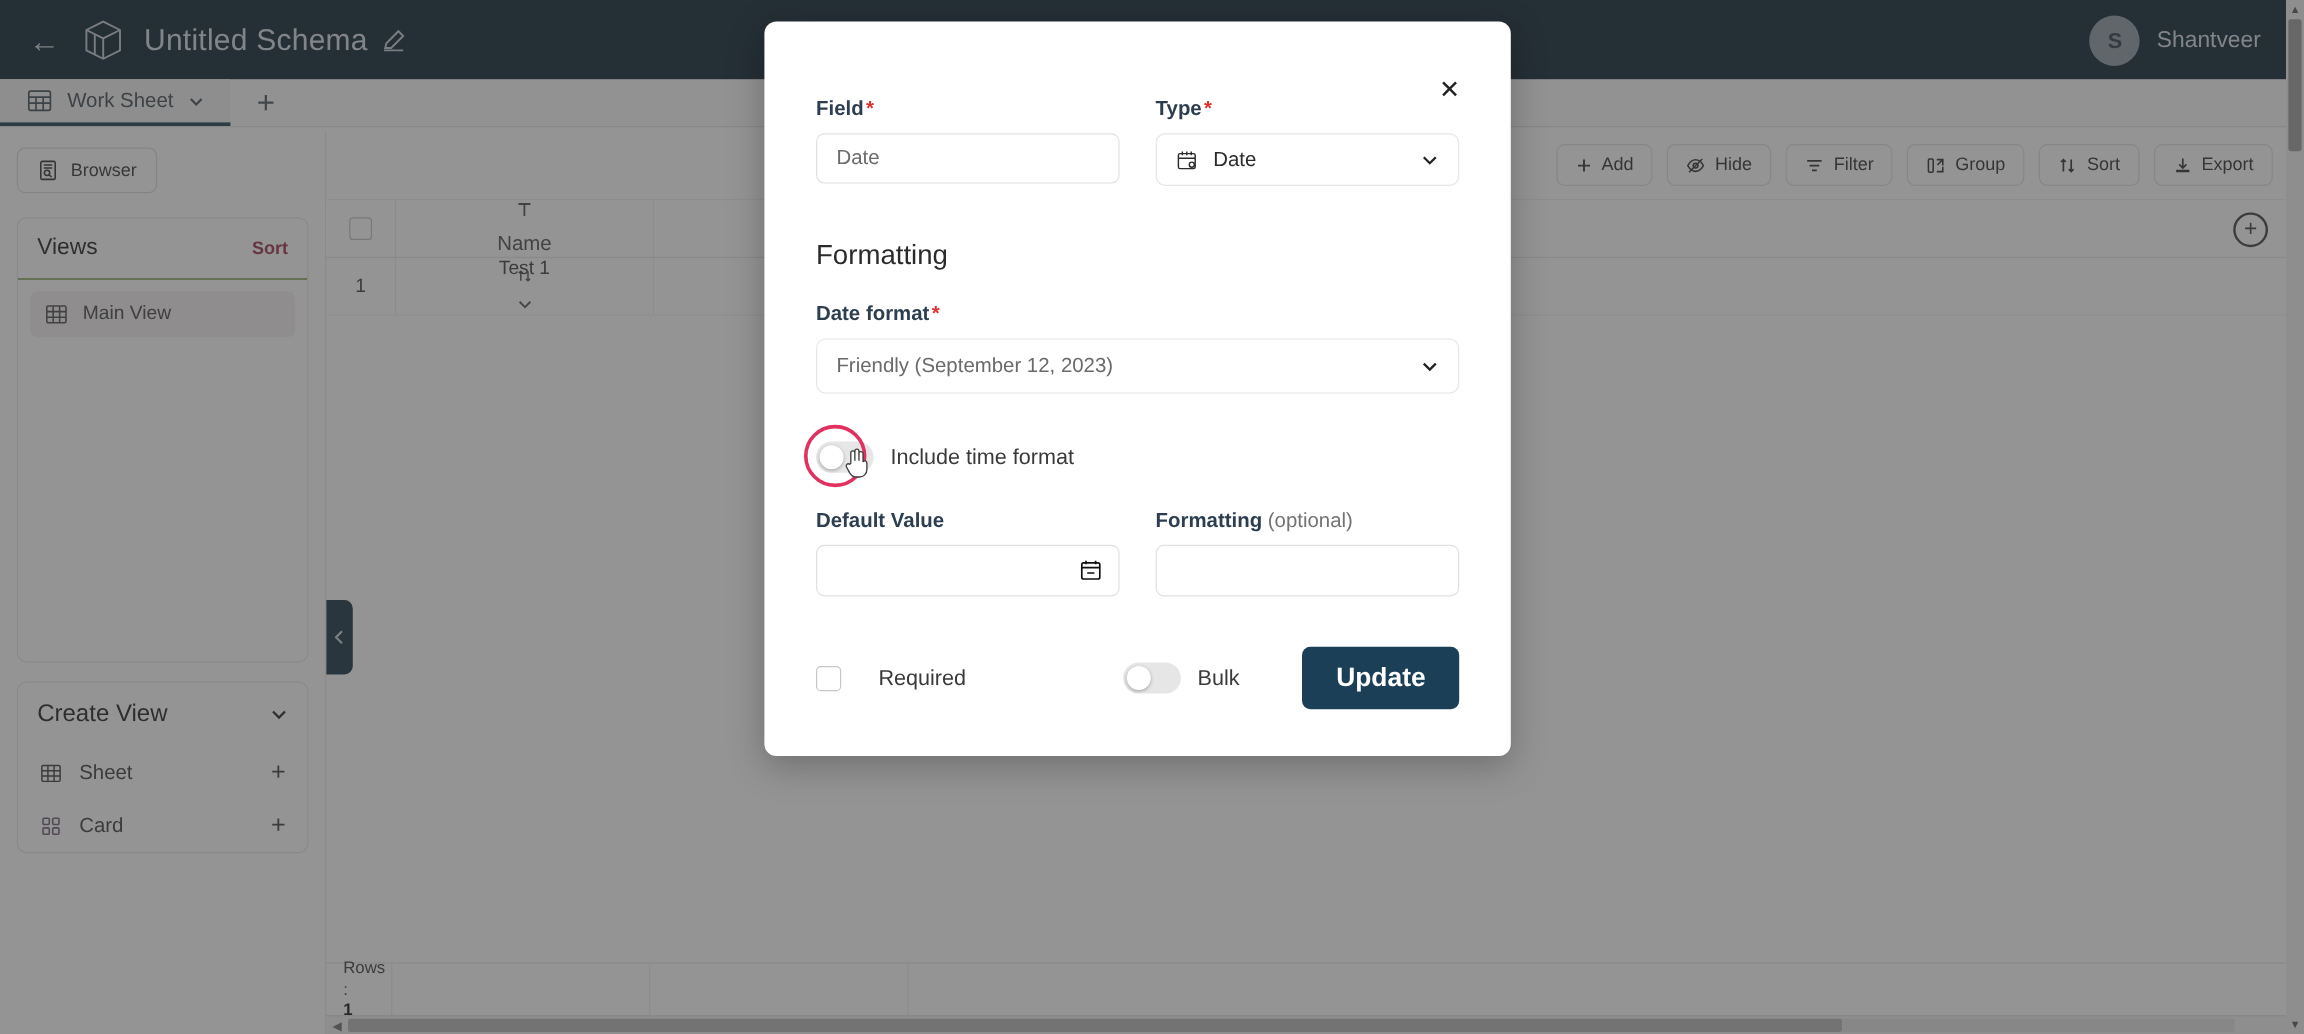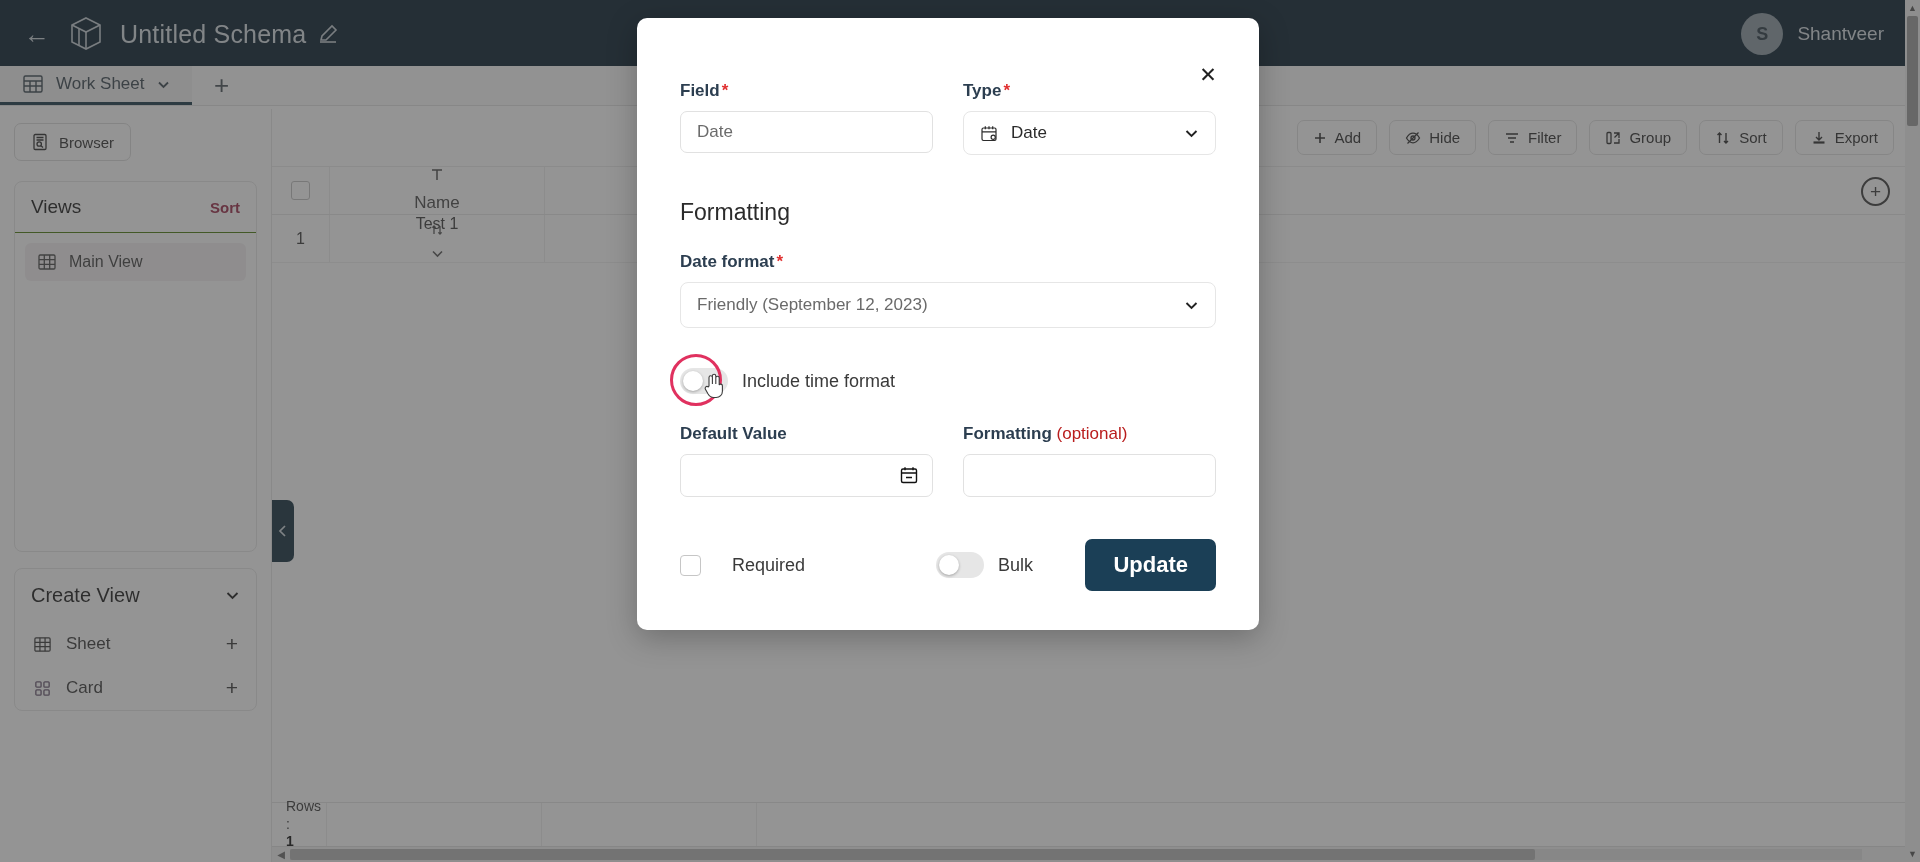--- a/index.html
+++ b/index.html
@@ -551,21 +551,21 @@
             <svg width="20" height="20" viewBox="0 0 20 20" fill="none" stroke="#111" stroke-width="1.4">
               <rect x="2.5" y="4" width="15" height="13.5" rx="1.5"></rect>
               <path d="M2.5 8 H17.5 M6 2.3 V5.3 M14 2.3 V5.3 M7 12.5 H13"></path>
             </svg>
           </span>
         </div>
       </div>
       <div class="fgroup">
         <label class="flabel">
           <span>Formatting</span>
-          <span style="color:#b91c1c;font-weight:400;">(optional)</span>
+          <span style="color:#737373;font-weight:400;">(optional)</span>
         </label>
         <input class="finput tall" value="" style="">
       </div>
     </div>
 
     <div class="bottom-row">
       <div class="req-box">
         <div class="req-chk"></div>
         <span class="req-txt">Required</span>
       </div>

